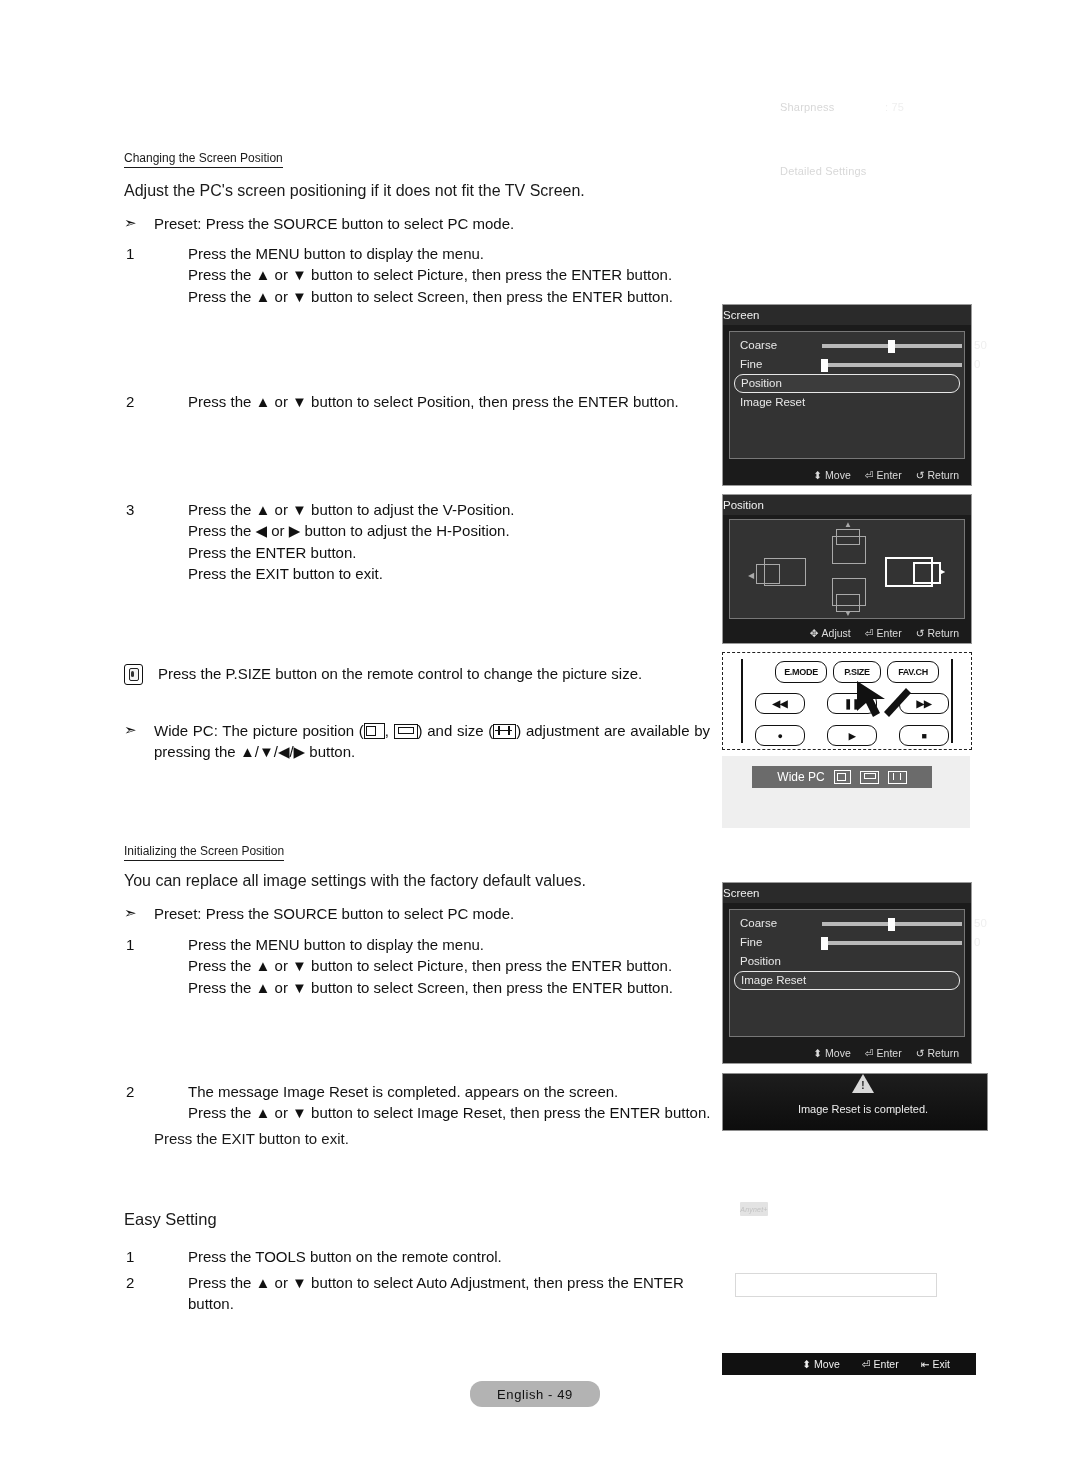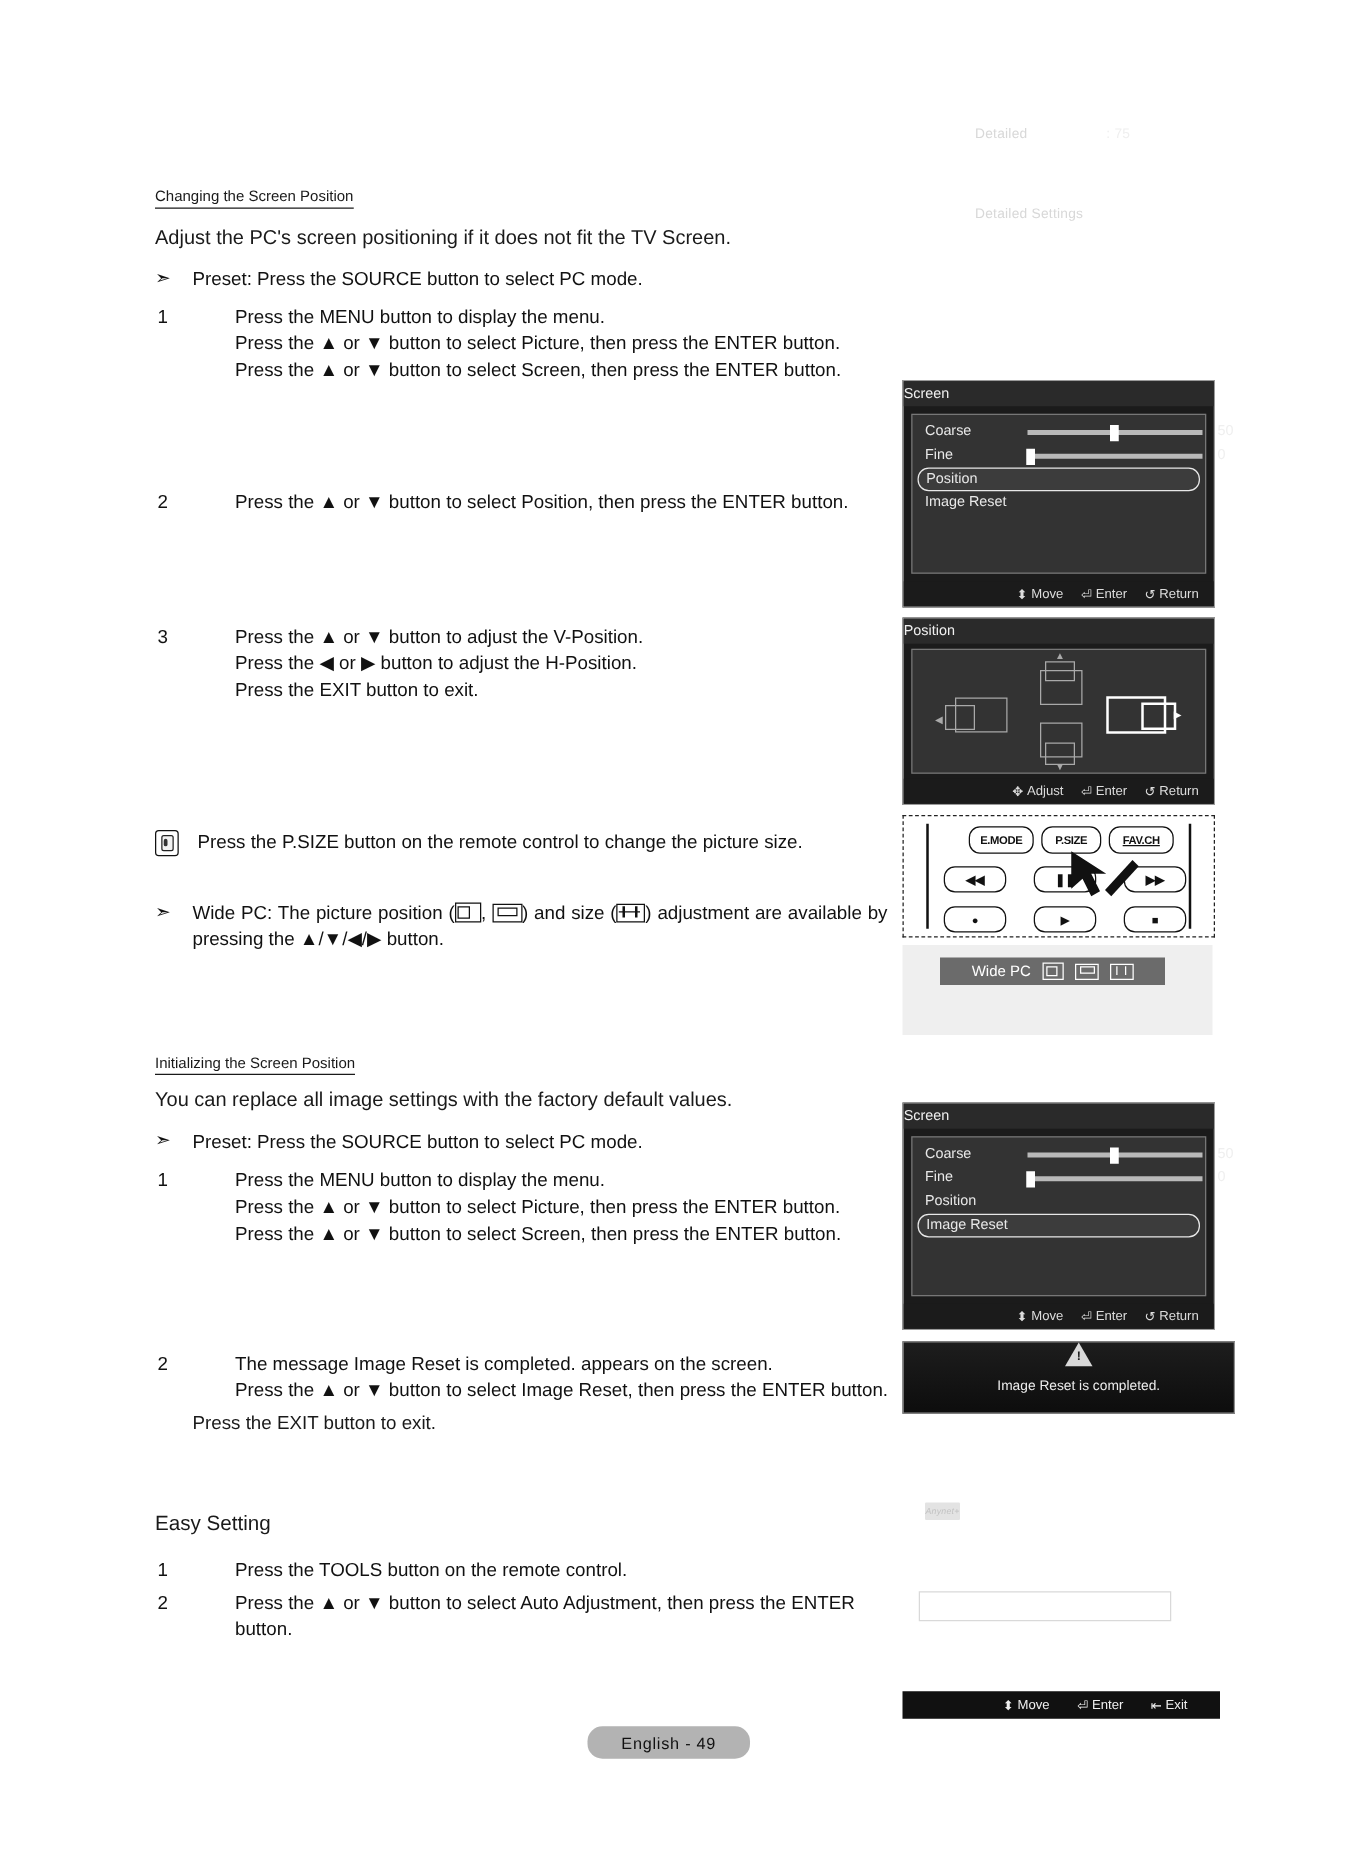--- a/index.html
+++ b/index.html
@@ -125,21 +125,21 @@
   .pagepill{position:absolute;background:#b3b3b3;border-radius:12px;color:#111;
     display:flex;align-items:center;justify-content:center;
     font-size:13px;letter-spacing:.6px;}
 </style>
 </head>
 <body>
 
 <div class="page">
 
   <div class="ghost" id="ghost-sharp">
-    <span>Detailed</span>
+    <span>Sharpness</span>
     <span class="val">: 75</span>
   </div>
   <div class="ghost" id="ghost-detail">Detailed Settings</div>
 
   <div class="col-left">
 
     <div style="position:absolute;top:148px;left:0;width:600px;">
       <div class="sec-title">Changing the Screen Position</div>
     </div>
     <div style="position:absolute;top:182px;left:0;width:600px;">
@@ -166,20 +166,21 @@
         <span class="num">2</span>
         <span class="line">Press the ▲ or ▼ button to select Position, then press the ENTER button.</span>
       </div>
     </div>
 
     <div style="position:absolute;top:499px;left:0;width:600px;">
       <div class="step">
         <span class="num">3</span>
         <span class="line">Press the ▲ or ▼ button to adjust the V-Position.</span>
         <span class="line">Press the ◀ or ▶ button to adjust the H-Position.</span>
+        <span class="line">Press the ENTER button.</span>
         <span class="line">Press the EXIT button to exit.</span>
       </div>
     </div>
 
     <div style="position:absolute;top:663px;left:0;width:600px;">
       <div class="note">
         <span class="noteicon"></span>
         <span>Press the P.SIZE button on the remote control to change the picture size.</span>
       </div>
     </div>
@@ -326,21 +327,21 @@
         </span>
     </div>
   </div>
 
   <div class="remote" style="left:722px;top:652px;width:248px;height:96px;">
     <span class="rside" style="left:18px;"></span>
     <span class="rside" style="right:18px;"></span>
 
     <div class="rbtn" style="left:52px;top:8px;width:50px;height:20px;">E.MODE</div>
     <div class="rbtn" style="left:110px;top:8px;width:46px;height:20px;">P.SIZE</div>
-    <div class="rbtn" style="left:164px;top:8px;width:50px;height:20px;text-decoration:underline;">FAV.CH</div>
+    <div class="rbtn" style="left:164px;top:8px;width:50px;height:20px;">FAV.CH</div>
 
     <div class="rbtn" style="left:32px;top:40px;width:48px;height:19px;font-size:10px;">◀◀</div>
     <div class="rbtn" style="left:104px;top:40px;width:48px;height:19px;font-size:10px;">❚❚</div>
     <div class="rbtn" style="left:176px;top:40px;width:48px;height:19px;font-size:10px;">▶▶</div>
 
     <div class="rbtn" style="left:32px;top:72px;width:48px;height:19px;font-size:9px;overflow:hidden;">●</div>
     <div class="rbtn" style="left:104px;top:72px;width:48px;height:19px;font-size:9px;overflow:hidden;">▶</div>
     <div class="rbtn" style="left:176px;top:72px;width:48px;height:19px;font-size:9px;overflow:hidden;">■</div>
 
     <svg style="position:absolute;left:126px;top:24px;" width="70" height="48" viewBox="0 0 70 48">

